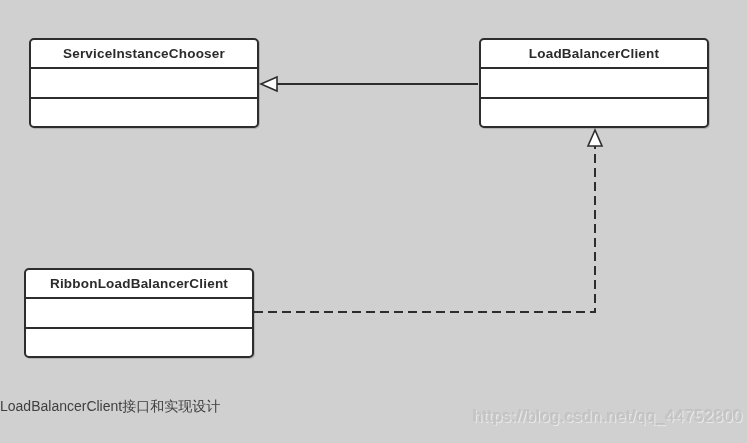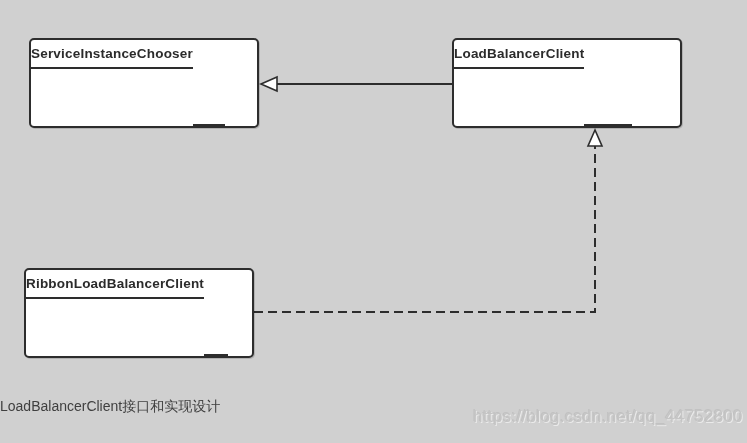--- a/index.html
+++ b/index.html
@@ -16,21 +16,21 @@
   }
   .class-box {
     position: absolute;
     width: 230px;
     height: 90px;
     background: #ffffff;
     border: 2px solid #2d2d2d;
     border-radius: 5px;
     box-sizing: border-box;
     display: flex;
-    flex-direction: row;
+    flex-direction: column;
     box-shadow: 1px 1px 0 rgba(0,0,0,0.15);
   }
   .class-title {
     height: 27px;
     flex: 0 0 27px;
     display: flex;
     align-items: center;
     justify-content: center;
     font-size: 13.5px;
     font-weight: bold;
@@ -38,21 +38,21 @@
     border-bottom: 2px solid #2d2d2d;
     letter-spacing: 0.2px;
   }
   .class-row {
     flex: 1 1 auto;
     border-bottom: 2px solid #2d2d2d;
   }
   .class-row:last-child { border-bottom: none; }
 
   #box-service-instance-chooser { left: 29px;  top: 38px; }
-  #box-load-balancer-client     { left: 452px; top: 38px; }
+  #box-load-balancer-client     { left: 479px; top: 38px; }
   #box-ribbon-load-balancer     { left: 24px;  top: 268px; }
 
   .arrow-layer {
     position: absolute;
     left: 0; top: 0;
     width: 747px; height: 443px;
     pointer-events: none;
   }
   .caption {
     position: absolute;

